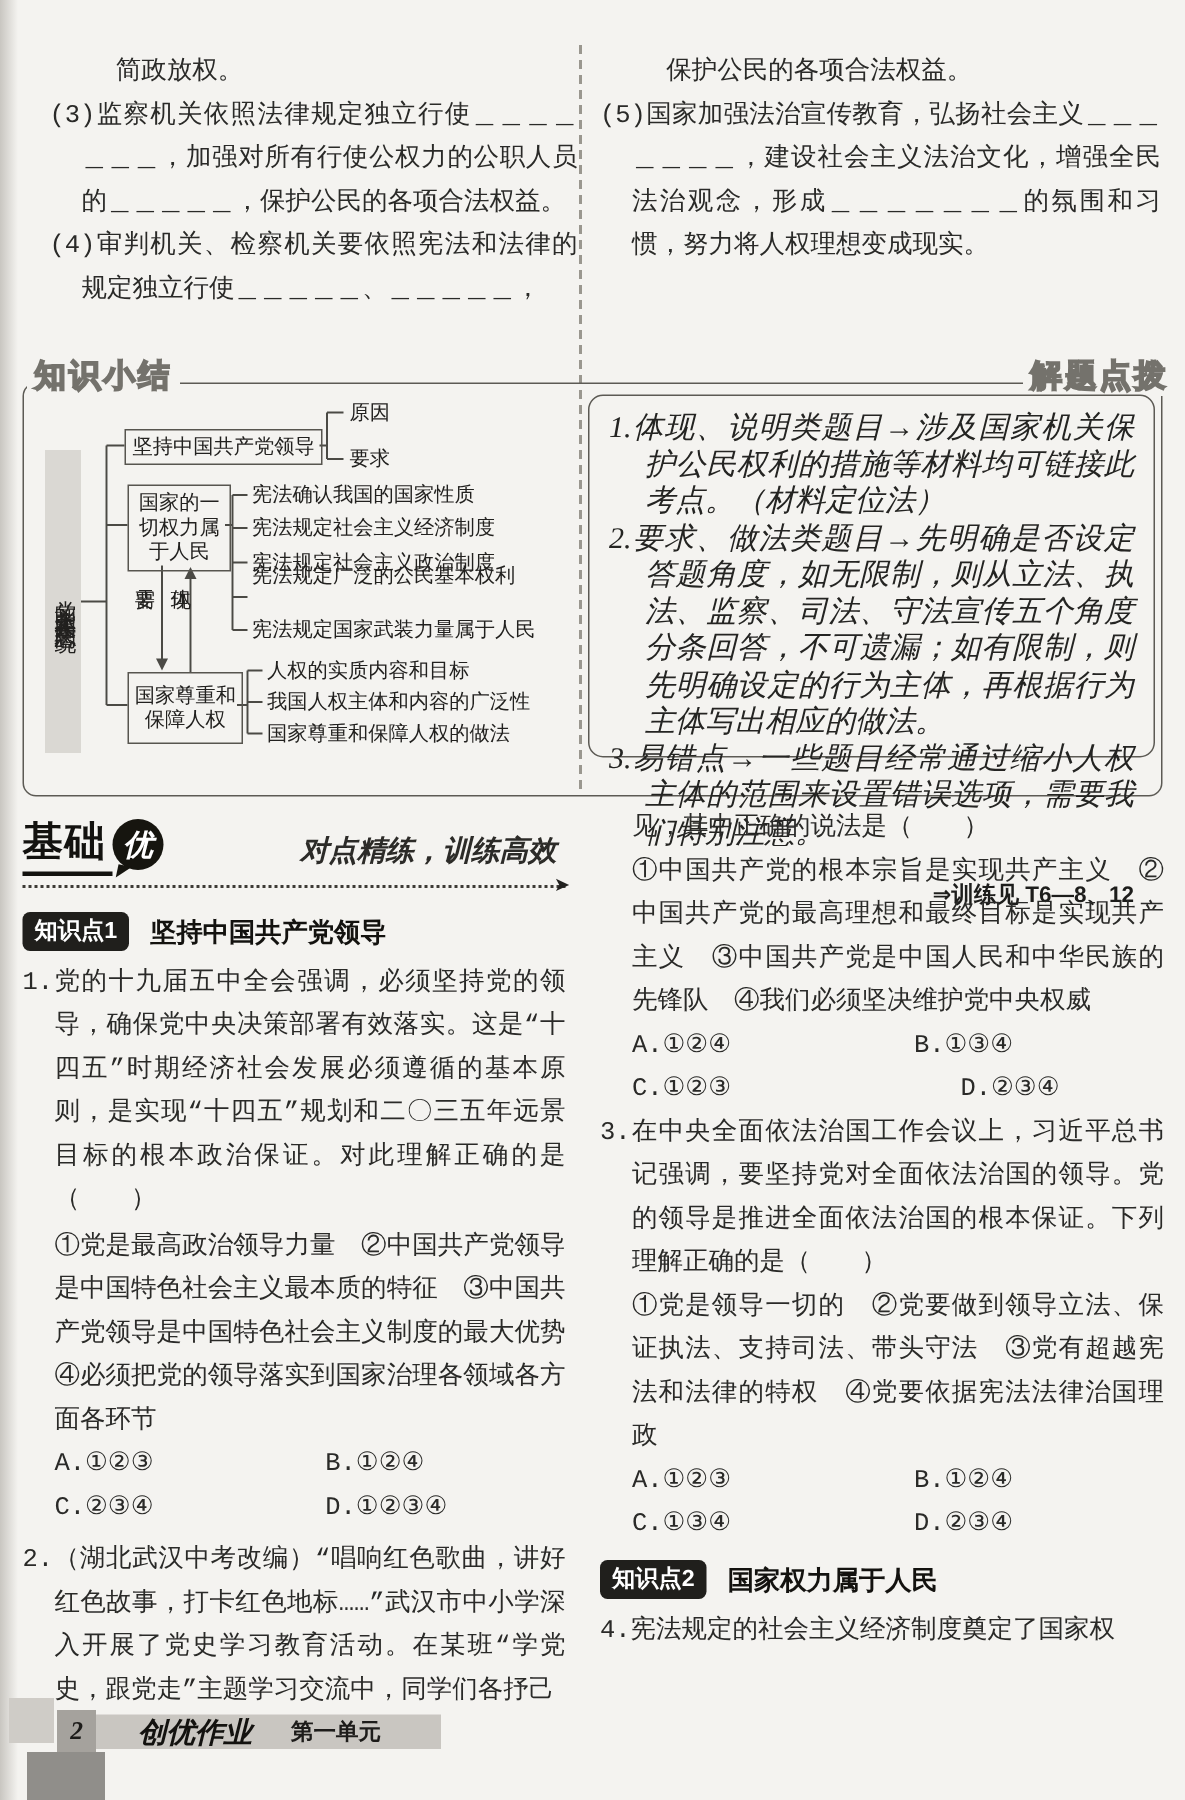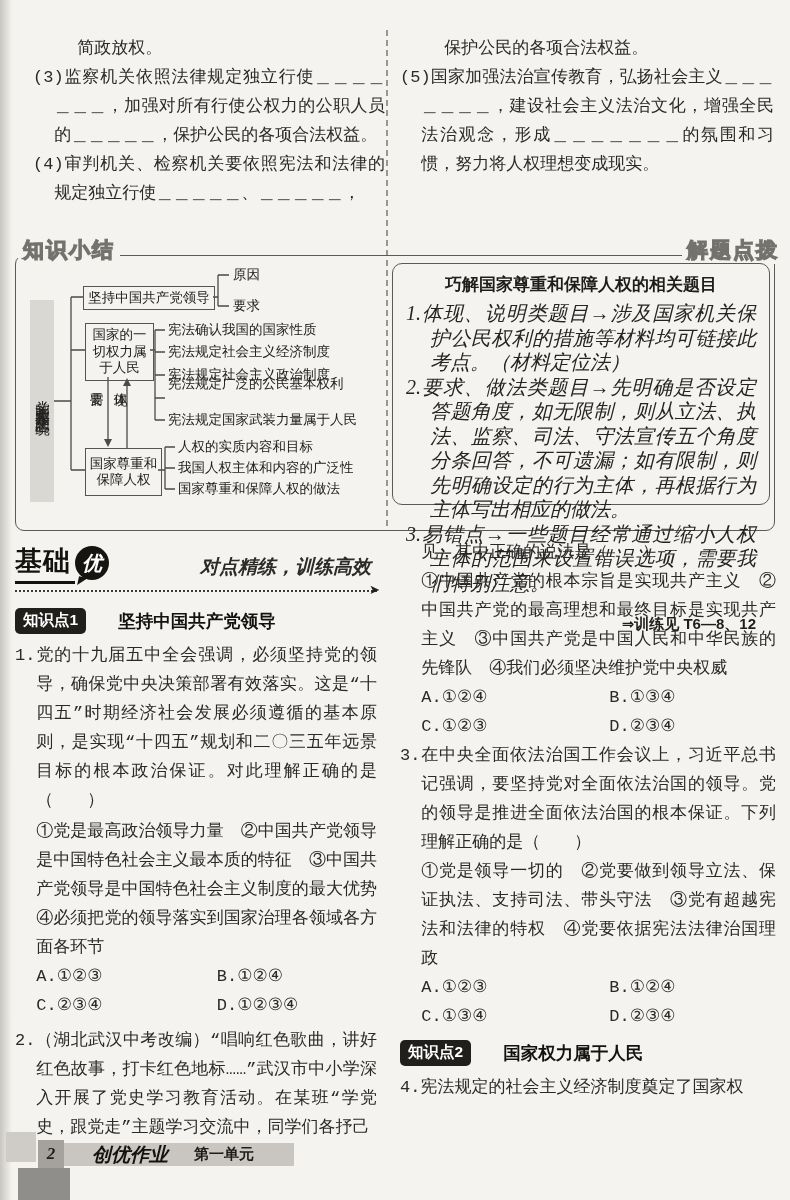--- a/index.html
+++ b/index.html
@@ -51,21 +51,21 @@
   .logo-badge{width:34px;height:34px;border-radius:50%;background:#16150f;
     color:#fff;display:flex;align-items:center;justify-content:center;
     font:italic bold 20px "Liberation Serif",serif;position:relative;top:-4px;}
   .logo-badge .tail{position:absolute;left:3px;bottom:-6px;width:0;height:0;
     border-left:9px solid #16150f;border-bottom:9px solid transparent;
     transform:rotate(12deg);}
   .tagline{font-style:italic;font-weight:bold;font-size:19px;color:#2c2b28;}
   .dot-line{border-bottom:2.5px dotted #3c3a35;position:relative;height:0;}
   .dot-arrow{position:absolute;right:-3px;top:-8px;font-size:13px;color:#22211f;}
   
-  .kp-row{display:flex;align-items:center;gap:32px;}
+  .kp-row{display:flex;align-items:center;gap:14px;}
   .kp-badge{background:#201f1c;color:#fff;border-radius:5px;padding:2px 8px 3px;
     font-family:"Liberation Sans","DejaVu Sans",sans-serif;font-weight:bold;
     font-size:15.5px;white-space:nowrap;}
   .kp-title{font-family:"Liberation Sans","DejaVu Sans",sans-serif;
     font-weight:bold;font-size:17.5px;color:#13120f;}
   
   .opt-row{display:flex;}
   .opt-l{width:53%;}
   .opt-r{flex:1;}
   
@@ -124,21 +124,20 @@
   <div class="abs fc-text" style="left:153px;top:152px;">宪法规定国家武装力量属于人民</div>
   <div class="abs fc-vlabel" style="left:72px;top:122px;">需要</div>
   <div class="abs fc-vlabel" style="left:96px;top:122px;">体现</div>
   <div class="abs fc-box fc-text" style="left:70px;top:188px;width:73px;height:44px;padding:1px;">国家尊重和保障人权</div>
   <div class="abs fc-text" style="left:163px;top:179px;">人权的实质内容和目标</div>
   <div class="abs fc-text" style="left:163px;top:200px;">我国人权主体和内容的广泛性</div>
   <div class="abs fc-text" style="left:163px;top:221px;">国家尊重和保障人权的做法</div>
 </div>
 
 <div class="abs tips-box">
-  <div class="tips-title">巧解国家尊重和保障人权的相关题目</div>
   <div class="tips-item">1.体现、说明类题目→涉及国家机关保护公民权利的措施等材料均可链接此考点。（材料定位法）</div>
   <div class="tips-item">2.要求、做法类题目→先明确是否设定答题角度，如无限制，则从立法、执法、监察、司法、守法宣传五个角度分条回答，不可遗漏；如有限制，则先明确设定的行为主体，再根据行为主体写出相应的做法。</div>
   <div class="tips-item">3.易错点→一些题目经常通过缩小人权主体的范围来设置错误选项，需要我们特别注意。</div>
   <div class="tips-ref">⇒训练见 T6—8、12</div>
 </div>
 
 <div class="abs" style="left:15px;top:542px;width:362px;">
   <div style="display:flex;align-items:flex-end;position:relative;height:42px;">
     <span class="logo-main">基础</span>
     <span class="logo-badge">
@@ -170,21 +169,21 @@
   <div class="body-text hang" style="margin-top:6px;"><span>2.</span><span>（湖北武汉中考改编）“唱响红色歌曲，讲好红色故事，打卡红色地标……”武汉市中小学深入开展了党史学习教育活动。在某班“学党史，跟党走”主题学习交流中，同学们各抒己</span></div>
 </div>
 
 <div class="abs" style="left:400px;top:538px;width:376px;">
   <div class="body-text" style="padding-left:1.25em;">见，其中正确的说法是（　　）</div>
   <div class="body-text" style="padding-left:1.25em;">①中国共产党的根本宗旨是实现共产主义　②中国共产党的最高理想和最终目标是实现共产主义　③中国共产党是中国人民和中华民族的先锋队　④我们必须坚决维护党中央权威</div>
   <div class="body-text opt-row" style="padding-left:1.25em;">
     <span class="opt-l">A.①②④</span>
     <span class="opt-r">B.①③④</span>
   </div>
-  <div class="body-text opt-row" style="padding-left:1.25em;">
+  <div class="body-text opt-row" style="padding-left:1.25em;gap:31px;">
     <span class="opt-l">C.①②③</span>
     <span class="opt-r">D.②③④</span>
   </div>
 
   <div class="body-text hang"><span>3.</span><span>在中央全面依法治国工作会议上，习近平总书记强调，要坚持党对全面依法治国的领导。党的领导是推进全面依法治国的根本保证。下列理解正确的是（　　）</span></div>
   <div class="body-text" style="padding-left:1.25em;">①党是领导一切的　②党要做到领导立法、保证执法、支持司法、带头守法　③党有超越宪法和法律的特权　④党要依据宪法法律治国理政</div>
   <div class="body-text opt-row" style="padding-left:1.25em;">
     <span class="opt-l">A.①②③</span>
     <span class="opt-r">B.①②④</span>
   </div>

